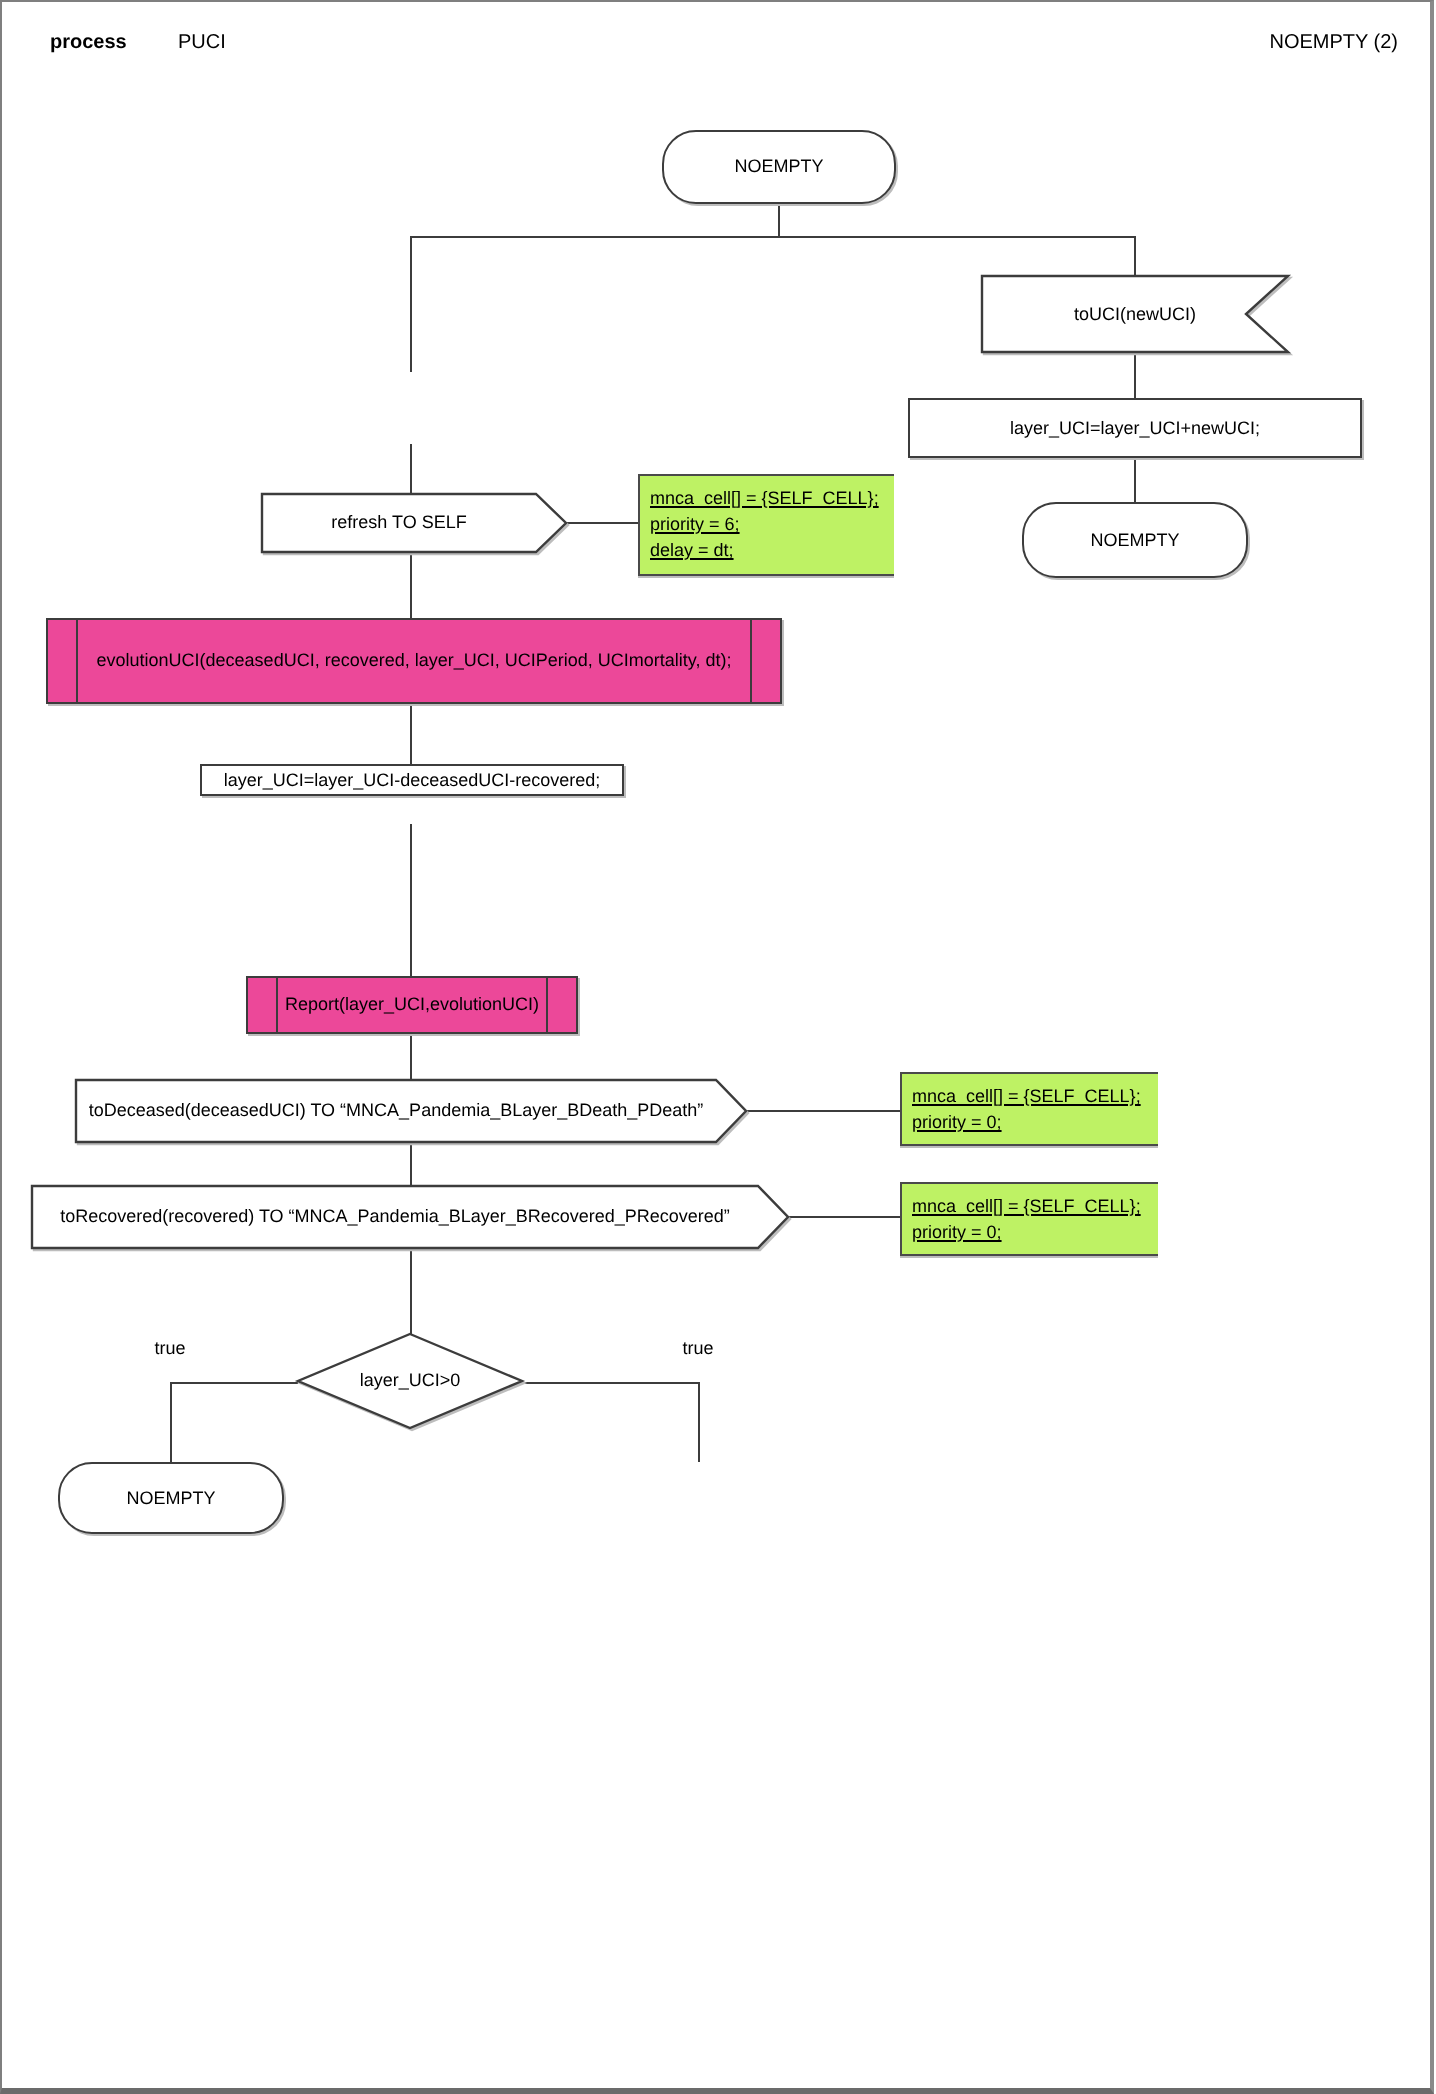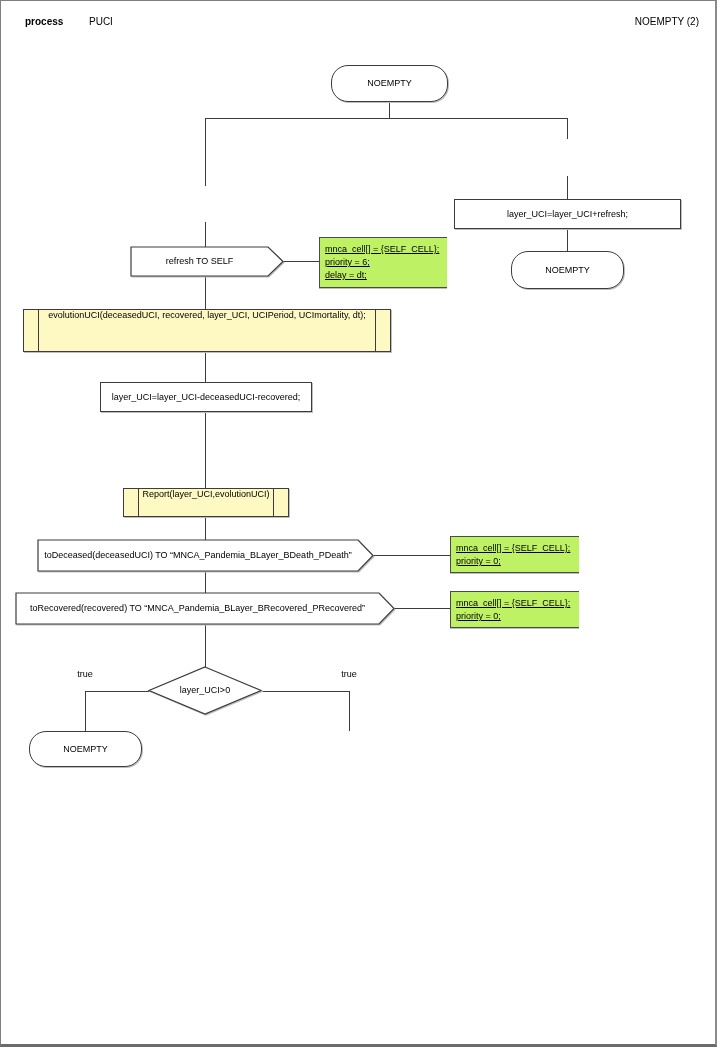--- a/index.html
+++ b/index.html
@@ -14,22 +14,22 @@
   .vl{position:absolute;width:1px;background:#3c3c3c;}
   .hl{position:absolute;height:1px;background:#3c3c3c;}
   
   .task{
     position:absolute;box-sizing:border-box;background:#fff;border:1px solid #3c3c3c;
     display:flex;align-items:center;justify-content:center;
     box-shadow:1px 1px 0 #bdbdbd;
   }
   
   .proc{
-    position:absolute;box-sizing:border-box;background:#fef9c3;border:1px solid #3c3c3c;
-    display:flex;align-items:flex-start;justify-content:center;
+    position:absolute;box-sizing:border-box;background:#ec4899;border:1px solid #3c3c3c;
+    display:flex;align-items:center;justify-content:center;
     box-shadow:1px 1px 0 #bdbdbd;
   }
   .proc::before,.proc::after{content:"";position:absolute;top:0;bottom:0;width:1px;background:#3c3c3c;}
   .proc::before{left:14px;}
   .proc::after{right:14px;}
   
   .state{
     position:absolute;box-sizing:border-box;background:#fff;border:1px solid #3c3c3c;
     border-radius:17px;display:flex;align-items:center;justify-content:center;
     box-shadow:1px 1px 0 #bdbdbd;
@@ -75,22 +75,30 @@
   <div class="vl" style="left:566px;top:175px;height:23px;"></div>
   <div class="vl" style="left:566px;top:228px;height:22px;"></div>
   <div class="hl" style="left:282px;top:260px;width:36px;"></div>
   <div class="hl" style="left:372px;top:554px;width:77px;"></div>
   <div class="hl" style="left:393px;top:607px;width:56px;"></div>
 
   <div class="state" style="left:330px;top:64px;width:117px;height:37px;">
     <span class="txt">NOEMPTY</span>
   </div>
 
+  <div class="sig" style="left:490px;top:137px;width:153px;height:38px;">
+    <svg width="153" height="38">
+        <polygon points="0,0 153,0 132,19 153,38 0,38" fill="#ffffff" stroke="#3c3c3c" stroke-width="1.2"></polygon>
+      </svg>
+    <div class="lbl">
+        <span class="txt">toUCI(newUCI)</span>
+      </div>
+  </div>
   <div class="task" style="left:453px;top:198px;width:227px;height:30px;">
-    <span class="txt">layer_UCI=layer_UCI+refresh;</span>
+    <span class="txt">layer_UCI=layer_UCI+newUCI;</span>
   </div>
   <div class="state" style="left:510px;top:250px;width:113px;height:38px;">
     <span class="txt">NOEMPTY</span>
   </div>
 
 
   <div class="sig" style="left:130px;top:246px;width:152px;height:29px;">
     <svg width="152" height="29">
         <polygon points="0,0 137,0 152,14.5 137,29 0,29" fill="#ffffff" stroke="#3c3c3c" stroke-width="1.2"></polygon>
       </svg>
@@ -102,21 +110,21 @@
   <div class="comment" style="left:318px;top:236px;width:128px;height:51px;">
     <div class="txt">mnca_cell[] = {SELF_CELL};</div>
     <div class="txt">priority = 6;</div>
     <div class="txt">delay = dt;</div>
   </div>
 
   <div class="proc" style="left:22px;top:308px;width:368px;height:43px;">
     <span class="txt">evolutionUCI(deceasedUCI, recovered, layer_UCI, UCIPeriod, UCImortality, dt);</span>
   </div>
 
-  <div class="task" style="left:99px;top:381px;width:212px;height:30px;">
+  <div class="task" style="left:99px;top:381px;width:212px;height:16px;">
     <span class="txt">layer_UCI=layer_UCI-deceasedUCI-recovered;</span>
   </div>
 
   <div class="proc" style="left:122px;top:487px;width:166px;height:29px;">
     <span class="txt">Report(layer_UCI,evolutionUCI)</span>
   </div>
 
   <div class="sig" style="left:37px;top:539px;width:335px;height:31px;">
     <svg width="335" height="31">
         <polygon points="0,0 320,0 335,15.5 320,31 0,31" fill="#ffffff" stroke="#3c3c3c" stroke-width="1.2"></polygon>

